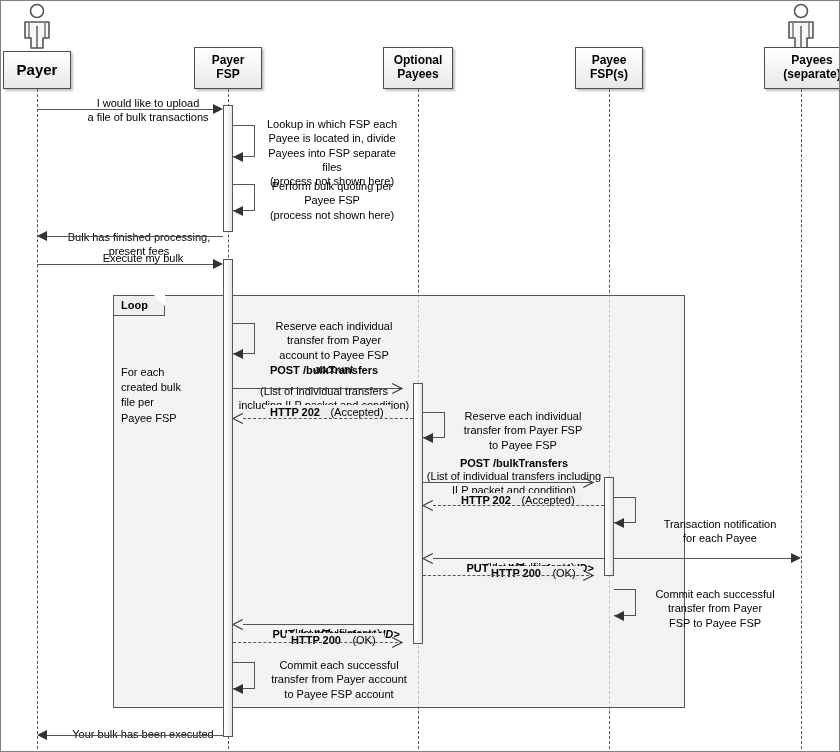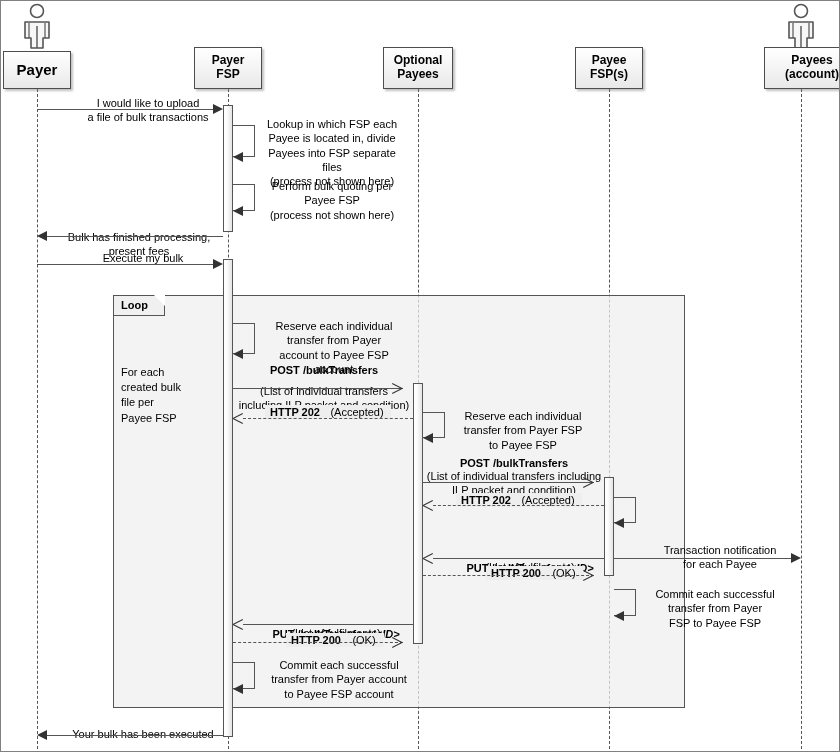--- a/index.html
+++ b/index.html
@@ -194,21 +194,21 @@
     <span>Payees</span>
   </div>
 
   <div class="participant small" style="left:574px; top:46px; width:68px; height:42px; flex-direction:column;">
     <span>Payee</span>
     <span>FSP(s)</span>
   </div>
 
   <div class="participant small" style="left:763px; top:46px; width:96px; height:42px; flex-direction:column;">
     <span>Payees</span>
-    <span>(account)</span>
+    <span>(separate)</span>
   </div>
 
   <div class="fragment" style="left:112px; top:294px; width:572px; height:413px;">
     <div class="fragment-tab">
       <span>Loop</span>
     </div>
   </div>
   <div class="fragment-cond" style="left:120px; top:322px; width:90px;margin-top:42px;">For each
 created bulk
 file per
@@ -283,21 +283,21 @@
   <div class="selfmsg" style="left:613px; top:496px; width:22px; height:26px;"></div>
   <div class="arrowhead left" style="left:613px; top:517px;"></div>
 
   <div class="msg-label bold" style="left:447px; top:546px; width:164px;">
     <span>PUT /bulkTransfers/</span><i>&lt;ID&gt;</i>
   </div>
   <div class="msg-label" style="left:447px; top:559px; width:164px;">(List of fulfilments)</div>
   <div class="msg-line" style="left:432px; top:557px; width:171px;"></div>
   <div class="arrowhead open-left" style="left:422px; top:557px;"></div>
 
-  <div class="msg-label" style="left:640px; top:542px; width:158px;">Transaction notification
+  <div class="msg-label" style="left:640px; top:516px; width:158px;">Transaction notification
 for each Payee</div>
   <div class="msg-line" style="left:613px; top:557px; width:177px;"></div>
   <div class="arrowhead right" style="left:790px; top:552px;"></div>
 
   <div class="msg-label bold" style="left:485px; top:565px; width:60px; background:#eeeeee;">HTTP 200</div>
   <div class="msg-label" style="left:543px; top:565px; width:40px; background:#eeeeee;">(OK)</div>
   <div class="msg-line dashed" style="left:422px; top:574px; width:171px;"></div>
   <div class="arrowhead open-right" style="left:592px; top:574px;"></div>
 
   <div class="selfmsg" style="left:613px; top:588px; width:22px; height:27px;"></div>

